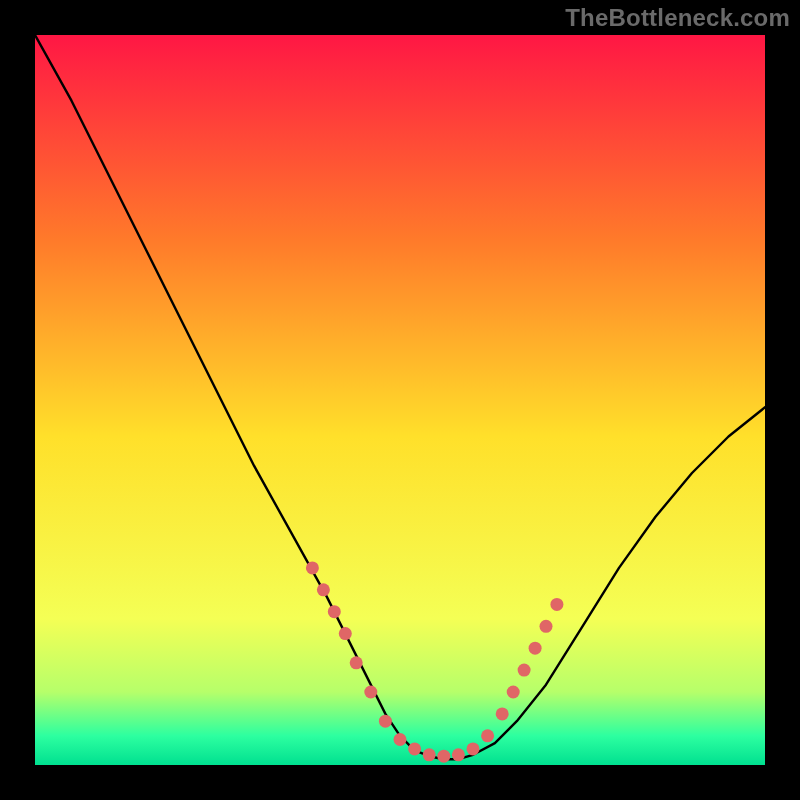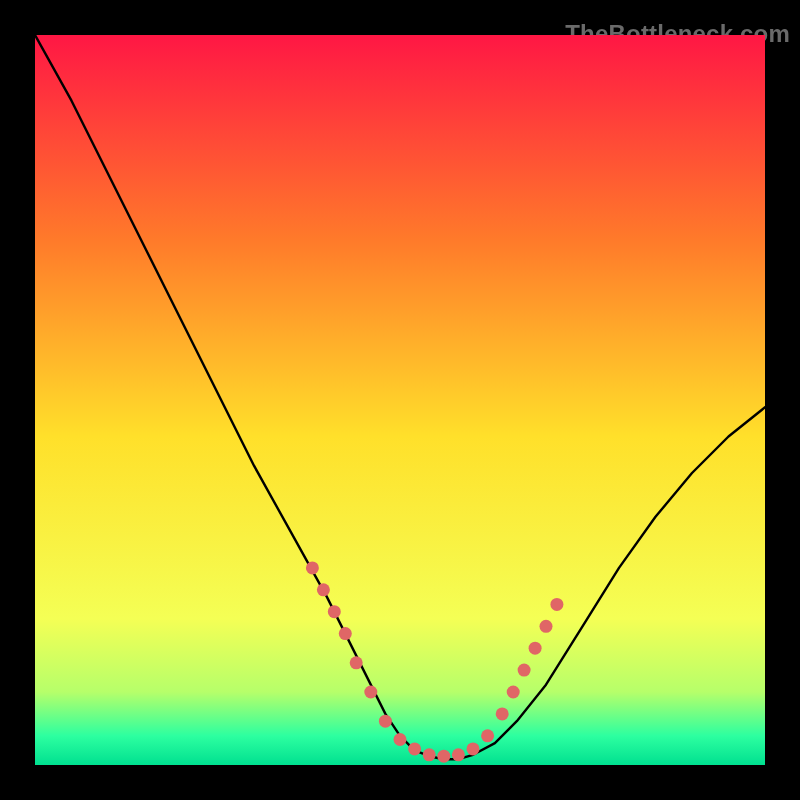--- a/index.html
+++ b/index.html
@@ -5,21 +5,21 @@
   * { margin: 0; padding: 0; box-sizing: border-box; }
   html, body { width: 800px; height: 800px; background: #000; overflow: hidden; }
   .frame {
     position: absolute;
     left: 0; top: 0;
     width: 800px; height: 800px;
     background: #000;
   }
   .watermark {
     position: absolute;
-    top: 20px;
+    top: 4px;
     right: 10px;
     font-family: Arial, Helvetica, sans-serif;
     font-size: 24px;
     font-weight: 600;
     color: #6a6a6a;
     letter-spacing: 0.2px;
   }
   .plot {
     position: absolute;
     left: 35px;

